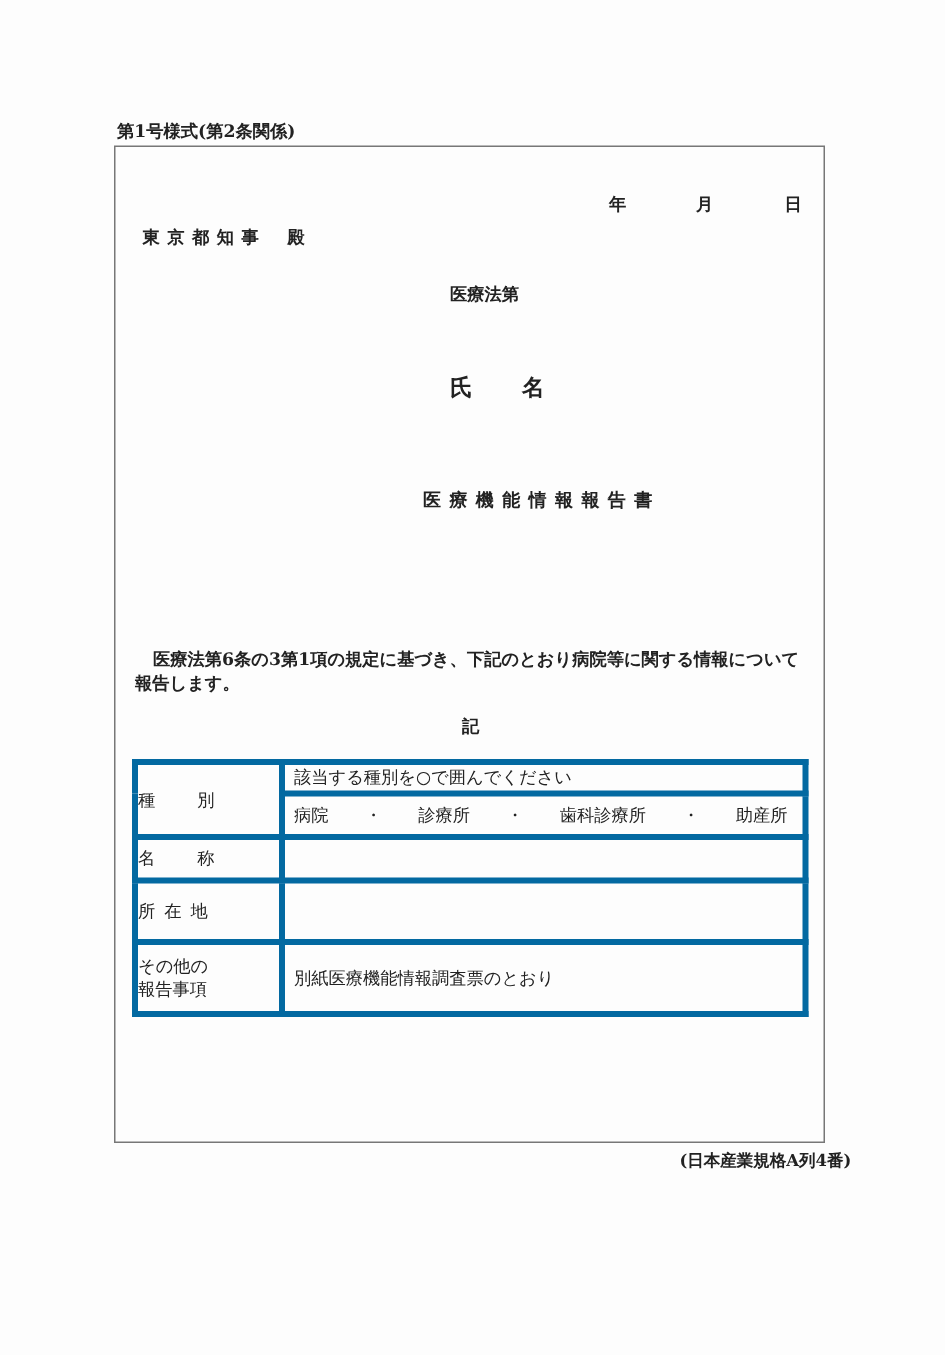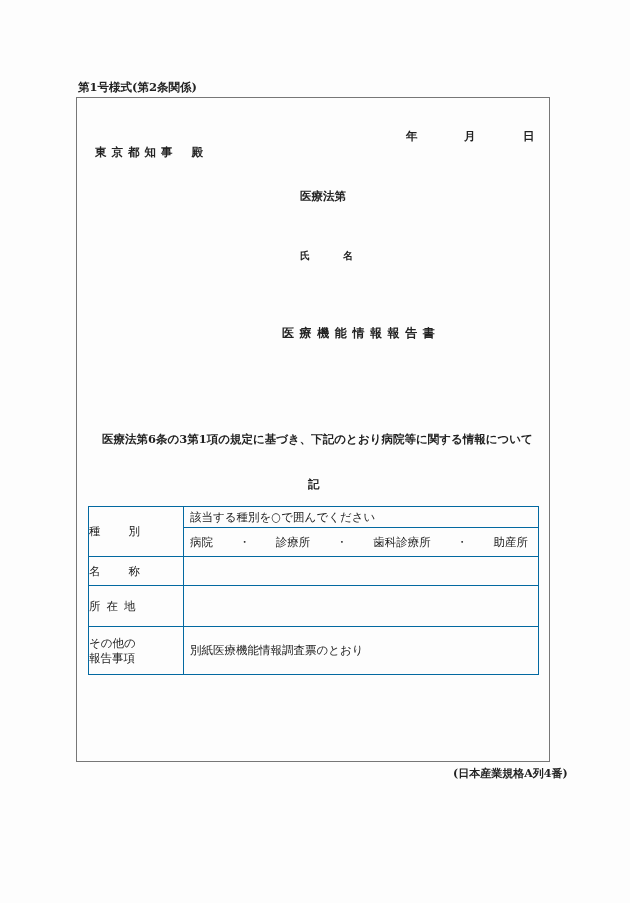--- a/index.html
+++ b/index.html
@@ -3,32 +3,32 @@
 <meta charset="utf-8">
 <style>
   html, body { margin:0; padding:0; background:#fdfdfd; }
   body { width:630px; height:903px; position:relative; overflow:hidden;
          font-family:"DejaVu Serif","Liberation Serif",serif; color:#222; }
   .abs { position:absolute; white-space:nowrap;font-weight:bold; }
   .form-label { left:78px; top:80px; font-size:11.5px; }
   .frame { position:absolute; left:76px; top:97px; width:474px; height:665px;
            border:1px solid #777; box-sizing:border-box; }
   .date { top:129px; font-size:11.5px; }
-  .addressee { left:95px; top:145px; font-size:11.5px; letter-spacing:5px; }
+  .addressee { left:95px; top:151px; font-size:11.5px; letter-spacing:5px; }
   .addressee .tono { margin-left:14px; letter-spacing:0; }
   .mgr-addr { left:300px; top:189px; font-size:11.5px; }
-  .name-label { left:300px; top:249px; font-size:10px; }
+  .name-label { left:300px; top:249px; font-size:15px; }
   .name-label span + span { margin-left:33px; }
   .title { left:238px; top:325px; font-size:12px; letter-spacing:5.6px;padding-left:44px; }
   .body-text { left:90px; top:431px; width:450px; font-size:11.5px; line-height:16px; white-space:normal; }
   .body-text .indent { padding-left:12px; }
   .ki { left:308px; top:477px; font-size:11.5px; }
   table.report { position:absolute; left:88px; top:506px; width:451px;
                  border-collapse:collapse; font-size:11.5px; }
-  table.report td { border:1px solid #0369a1; padding:0; }
+  table.report td { border:4px solid #0369a1; padding:0; }
   td.head { width:94px; text-align:left; }
   td.content { padding-left:6px !important; }
   .kind-opts { display:flex; justify-content:space-between; padding-right:10px; }
   .footer-note { left:453px; top:766px; font-size:11px; }
   .spread2 span + span { margin-left:28px; }
   .spread3 span + span { margin-left:6px; }
 </style>
 </head>
 <body>
 
@@ -46,20 +46,21 @@
 
 <div class="abs mgr-addr">医療法第</div>
 <div class="abs name-label">
   <span>氏</span><span>名</span>
 </div>
 
 <div class="abs title">医療機能情報報告書</div>
 
 <div class="abs body-text">
   <div class="indent">医療法第6条の3第1項の規定に基づき、下記のとおり病院等に関する情報について</div>
+  <div>報告します。</div>
 </div>
 
 <div class="abs ki">記</div>
 
 <table class="report">
   <tbody>
       <tr style="height:21px;">
     <td class="head spread2" rowspan="2">
       <span>種</span><span>別</span>
     </td>

